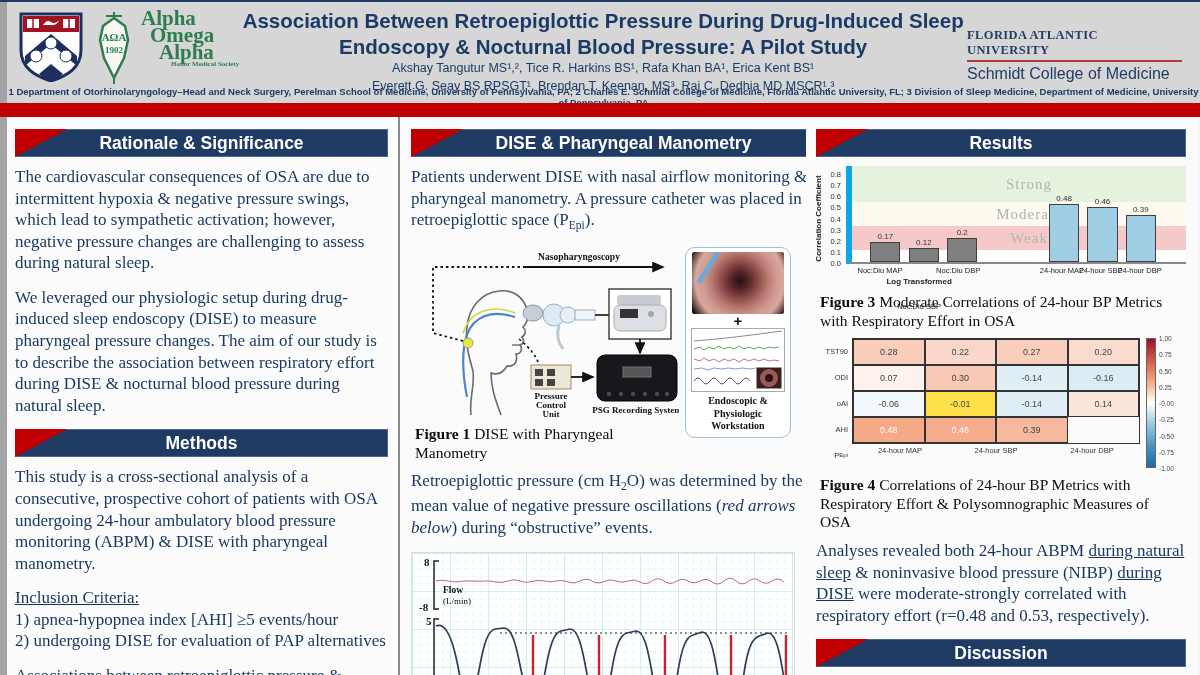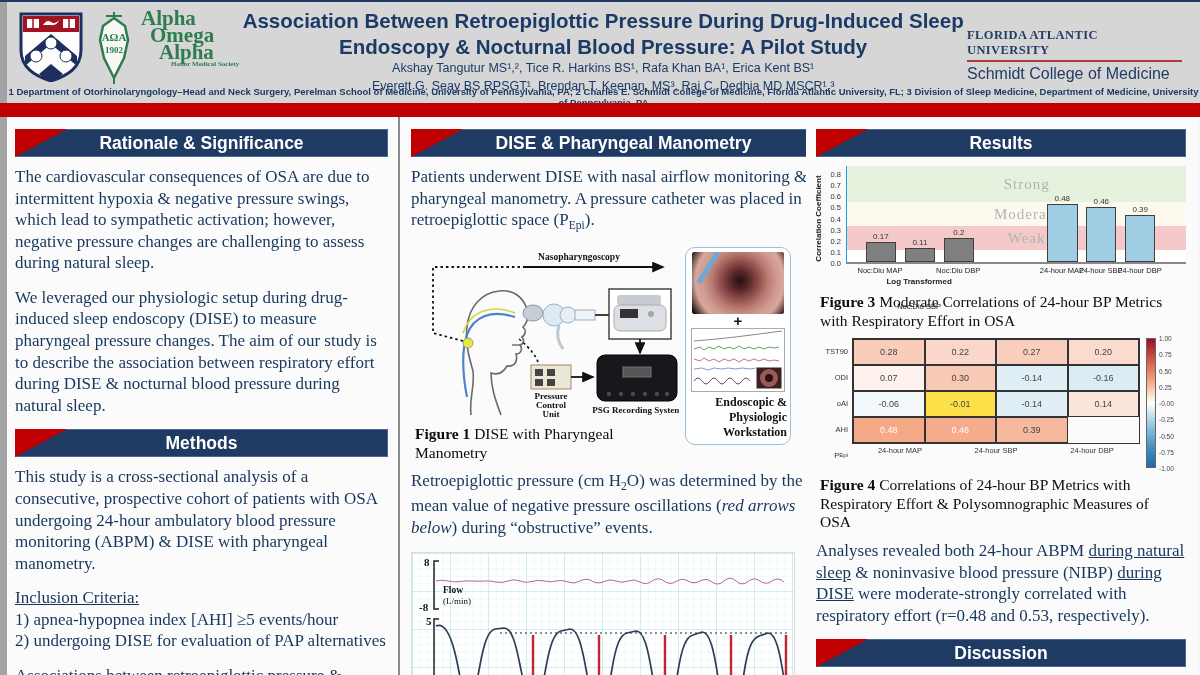--- a/index.html
+++ b/index.html
@@ -48,24 +48,24 @@
   
   .fig1-row{display:flex;align-items:flex-start;}
   .fig1-left{width:272px;}
   .fig1-inset-col{width:106px;margin-left:2px;text-align:center;}
   .inset{border:1.6px solid #9fc0d8;border-radius:10px;padding:4px 3px;background:#fff;}
   .endo{position:relative;width:92px;height:62px;margin:0 auto;border-radius:3px;overflow:hidden;background:#000;}
   .endo-i{position:absolute;inset:0;background:radial-gradient(circle at 52% 46%, #241012 0%, #57282a 16%, #8f4d4a 32%, #b97a72 48%, #cf9a8f 63%, #d8a79c 76%, #1a0a0b 96%);}
   .endo-cath{position:absolute;left:14px;top:-4px;width:5px;height:38px;background:#6fa8d6;transform:rotate(32deg);border-radius:2px;}
   .plus{font-family:"Liberation Sans",sans-serif;font-weight:bold;font-size:15px;color:#111;line-height:14px;}
   .mini{display:block;margin:0 auto;border:1px solid #aaa;background:#fff;position:relative;}
-  .inset-cap{font-size:12px;font-weight:bold;line-height:1.25;color:#111;margin-top:3px;text-align:right;}
+  .inset-cap{font-size:10px;font-weight:bold;line-height:1.25;color:#111;margin-top:3px;}
   
   .f3{position:relative;margin:2px 0 6px 0;padding-left:30px;}
-  .f3-plot{position:relative;height:96px;margin-top:8px;border-left:1px solid #0ea5e9;border-bottom:2px solid #888;background:#fff;}
+  .f3-plot{position:relative;height:96px;margin-top:8px;border-left:6px solid #0ea5e9;border-bottom:2px solid #888;background:#fff;}
   .f3-zone{position:absolute;left:0;right:0;}
   .f3-zone-label{position:absolute;left:53%;top:50%;transform:translate(-50%,-50%);
                  font-family:"Liberation Serif",serif;font-size:15px;color:#b3b3b3;letter-spacing:1px;}
   .f3-bar{position:absolute;bottom:0;border:1px solid #3f3f3f;box-sizing:border-box;z-index:2;}
   .f3-val{position:absolute;transform:translateX(-50%);font-family:"Liberation Sans",sans-serif;font-size:8px;color:#333;z-index:3;margin-bottom:1px;}
   .f3-ylab{position:absolute;left:-62px;top:48px;width:128px;text-align:center;transform:rotate(-90deg);
            font-family:"Liberation Sans",sans-serif;font-weight:bold;font-size:8px;color:#222;}
   .f3-yticks{position:absolute;left:2px;top:8px;bottom:24px;width:26px;}
   .f3-ytick{position:absolute;right:3px;transform:translateY(50%);font-family:"Liberation Sans",sans-serif;font-size:7.5px;color:#333;}
   .f3-xaxis{position:relative;height:11px;}
@@ -310,21 +310,21 @@
           </div>
           <div class="f3-zone" style="bottom: 37.5%; height: 25%; background: rgb(253, 249, 238);">
             <span class="f3-zone-label">Moderate</span>
           </div>
           <div class="f3-zone" style="bottom: 12.5%; height: 25%; background: rgb(245, 201, 201);">
             <span class="f3-zone-label">Weak</span>
           </div>
           <div class="f3-bar" style="left: 5.5%; width: 9%; height: 21.25%; background: rgb(127, 127, 127);"></div>
           <span class="f3-val" style="left: 10%; bottom: 21.25%;">0.17</span>
           <div class="f3-bar" style="left: 17%; width: 9%; height: 15%; background: rgb(127, 127, 127);"></div>
-          <span class="f3-val" style="left: 21.5%; bottom: 15%;">0.11</span>
+          <span class="f3-val" style="left: 21.5%; bottom: 15%;">0.12</span>
           <div class="f3-bar" style="left: 28.5%; width: 9%; height: 25%; background: rgb(127, 127, 127);"></div>
           <span class="f3-val" style="left: 33%; bottom: 25%;">0.2</span>
           <div class="f3-bar" style="left: 59%; width: 9%; height: 60%; background: rgb(159, 205, 228);"></div>
           <span class="f3-val" style="left: 63.5%; bottom: 60%;">0.48</span>
           <div class="f3-bar" style="left: 70.5%; width: 9%; height: 57.5%; background: rgb(159, 205, 228);"></div>
           <span class="f3-val" style="left: 75%; bottom: 57.5%;">0.46</span>
           <div class="f3-bar" style="left: 82%; width: 9%; height: 48.75%; background: rgb(159, 205, 228);"></div>
           <span class="f3-val" style="left: 86.5%; bottom: 48.75%;">0.39</span>
         </div>
       <div class="f3-xaxis">

